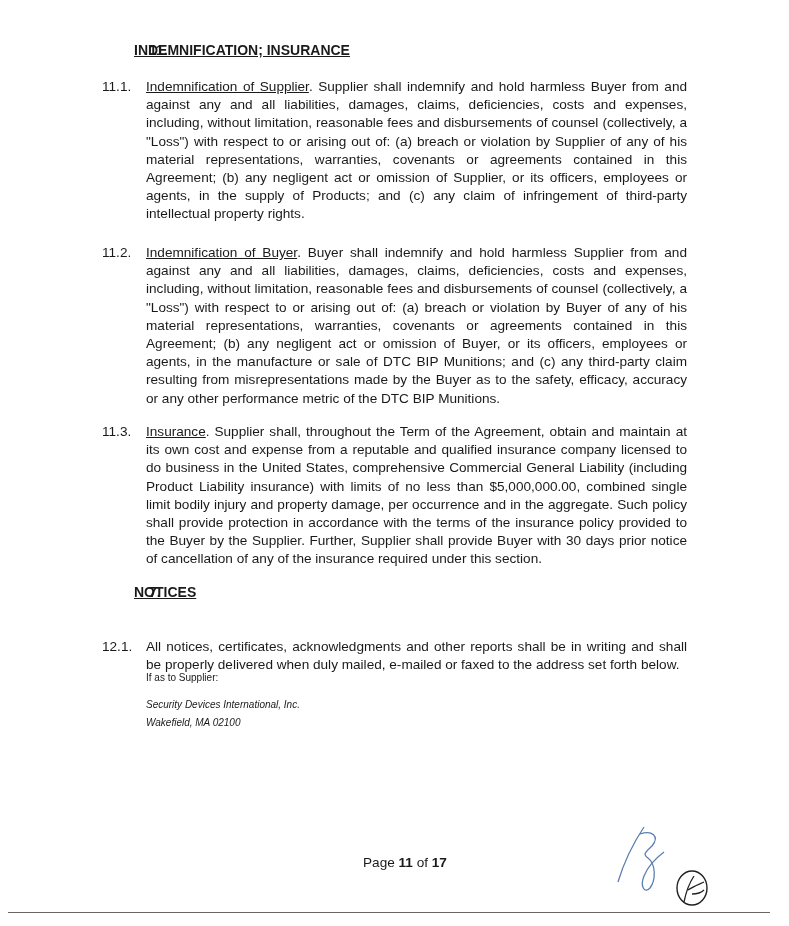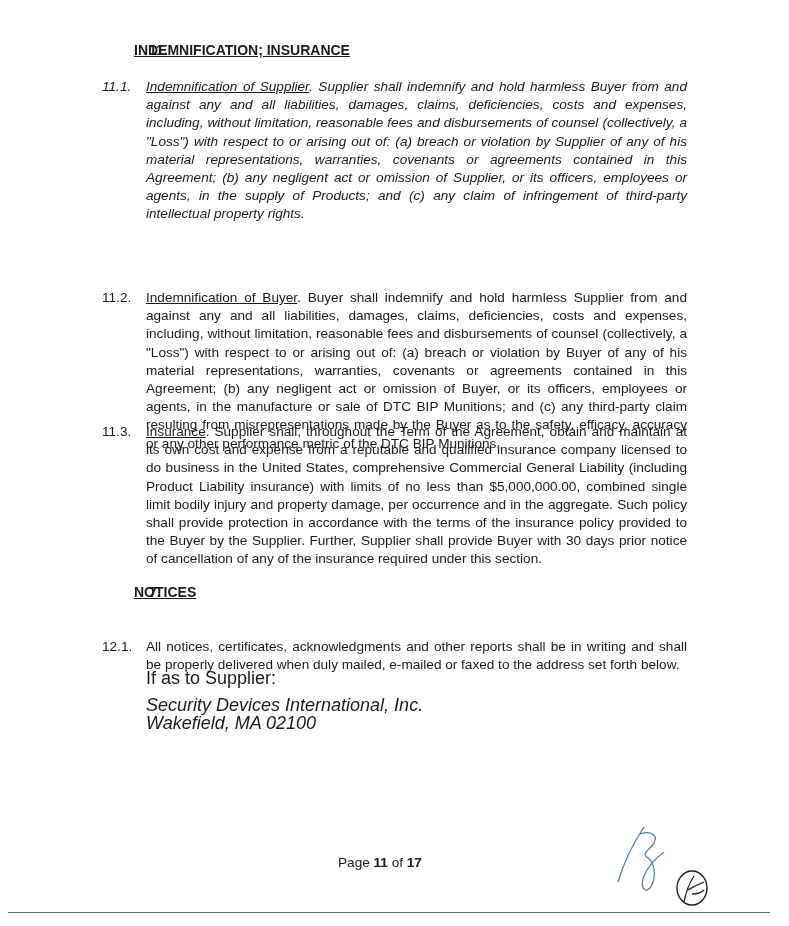--- a/index.html
+++ b/index.html
@@ -5,40 +5,40 @@
     html, body { margin: 0; padding: 0; background: #ffffff; }
     body { width: 789px; height: 926px; position: relative; overflow: hidden;
            font-family: "Liberation Sans", sans-serif; color: #1a1a1a; }
     .heading { position: absolute; font-weight: bold; font-size: 14px; }
     .heading .num { position: absolute; left: 0; margin-left: 47px; }
     .heading .title { position: absolute; left: 32px; white-space: nowrap; text-decoration: underline; }
     .clause { position: absolute; left: 102px; width: 585px; font-size: 13.6px; line-height: 18.2px; }
     .clause .cnum { position: absolute; left: 0; top: 0; }
     .clause .ctext { margin-left: 44px; text-align: justify; }
     .clause .ctext u { text-decoration: underline; }
-    .plain { position: absolute; left: 146px; font-size: 18px; line-height: 18.4px; }
-    .footer-page { position: absolute; left: 338px; top: 855px; font-size: 13.6px; }
+    .plain { position: absolute; left: 146px; font-size: 10px; line-height: 18.4px; }
+    .footer-page { position: absolute; left: 363px; top: 855px; font-size: 13.6px; }
     .footer-page b { font-weight: bold; }
     .rule { position: absolute; left: 8px; top: 912px; width: 762px; height: 1px; background: #666; }
     .sig { position: absolute; left: 612px; top: 822px; }
   </style>
 </head>
 <body>
 
 <div class="heading" style="left:102px; top:42px;">
   <span class="num">11.</span>
   <span class="title">INDEMNIFICATION; INSURANCE</span>
 </div>
 
-<div class="clause" style="top:78px;font-style:italic;">
+<div class="clause" style="top:78px;">
   <span class="cnum">11.1.</span>
   <div class="ctext"><u>Indemnification of Supplier</u><span>.  Supplier shall indemnify and hold harmless Buyer from and against any and all liabilities, damages, claims, deficiencies, costs and expenses, including, without limitation, reasonable fees and disbursements of counsel (collectively, a "Loss") with respect to or arising out of: (a) breach or violation by Supplier of any of his material representations, warranties, covenants or agreements contained in this Agreement; (b) any negligent act or omission of Supplier, or its officers, employees or agents, in the supply of Products; and (c) any claim of infringement of third-party intellectual property rights.</span></div>
 </div>
 
-<div class="clause" style="top:244px;margin-top:45px;">
+<div class="clause" style="top:244px;">
   <span class="cnum">11.2.</span>
   <div class="ctext"><u>Indemnification of Buyer</u><span>.  Buyer shall indemnify and hold harmless Supplier from and against any and all liabilities, damages, claims, deficiencies, costs and expenses, including, without limitation, reasonable fees and disbursements of counsel (collectively, a "Loss") with respect to or arising out of: (a) breach or violation by Buyer of any of his material representations, warranties, covenants or agreements contained in this Agreement; (b) any negligent act or omission of Buyer, or its officers, employees or agents, in the manufacture or sale of DTC BIP Munitions; and (c) any third-party claim resulting from misrepresentations made by the Buyer as to the safety, efficacy, accuracy or any other performance metric of the DTC BIP Munitions.</span></div>
 </div>
 
 <div class="clause" style="top:423px;">
   <span class="cnum">11.3.</span>
   <div class="ctext"><u>Insurance</u><span>.  Supplier shall, throughout the Term of the Agreement, obtain and maintain at its own cost and expense from a reputable and qualified insurance company licensed to do business in the United States, comprehensive Commercial General Liability (including Product Liability insurance) with limits of no less than $5,000,000.00, combined single limit bodily injury and property damage, per occurrence and in the aggregate.  Such policy shall provide protection in accordance with the terms of the insurance policy provided to the Buyer by the Supplier.  Further, Supplier shall provide Buyer with 30 days prior notice of cancellation of any of the insurance required under this section.</span></div>
 </div>
 
 <div class="heading" style="left:102px; top:584px;">

